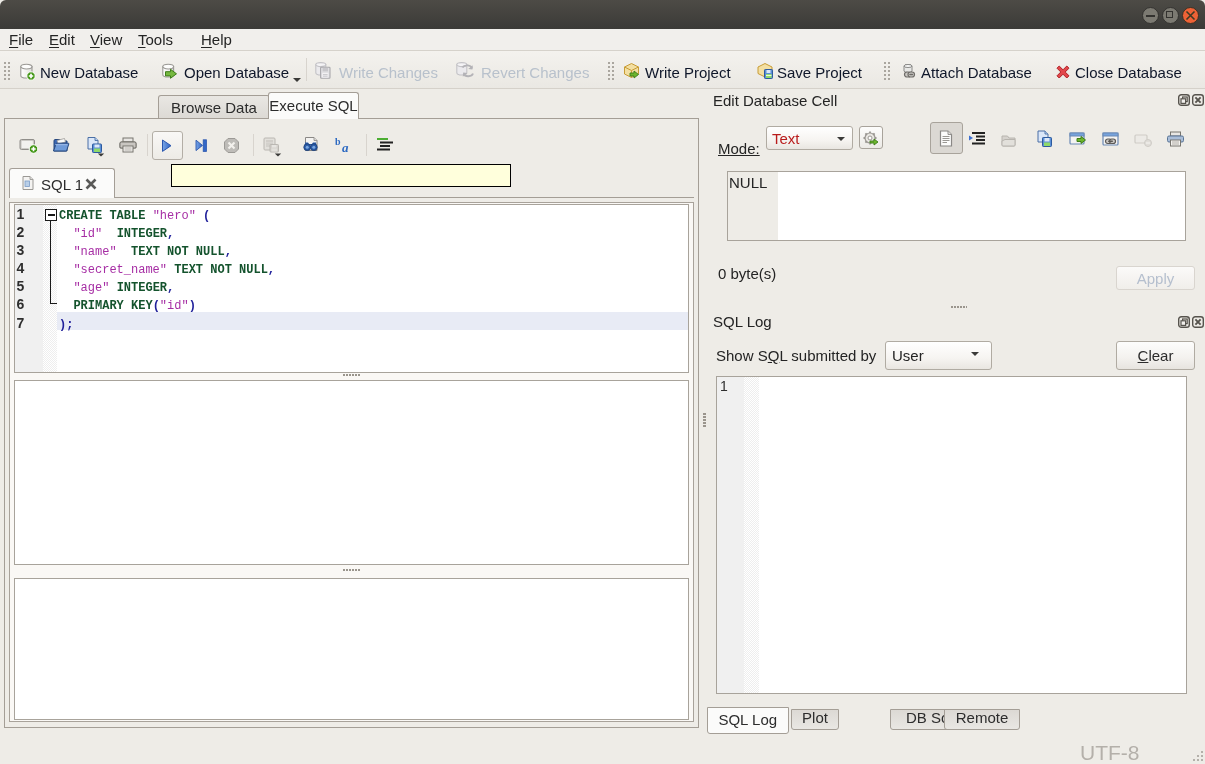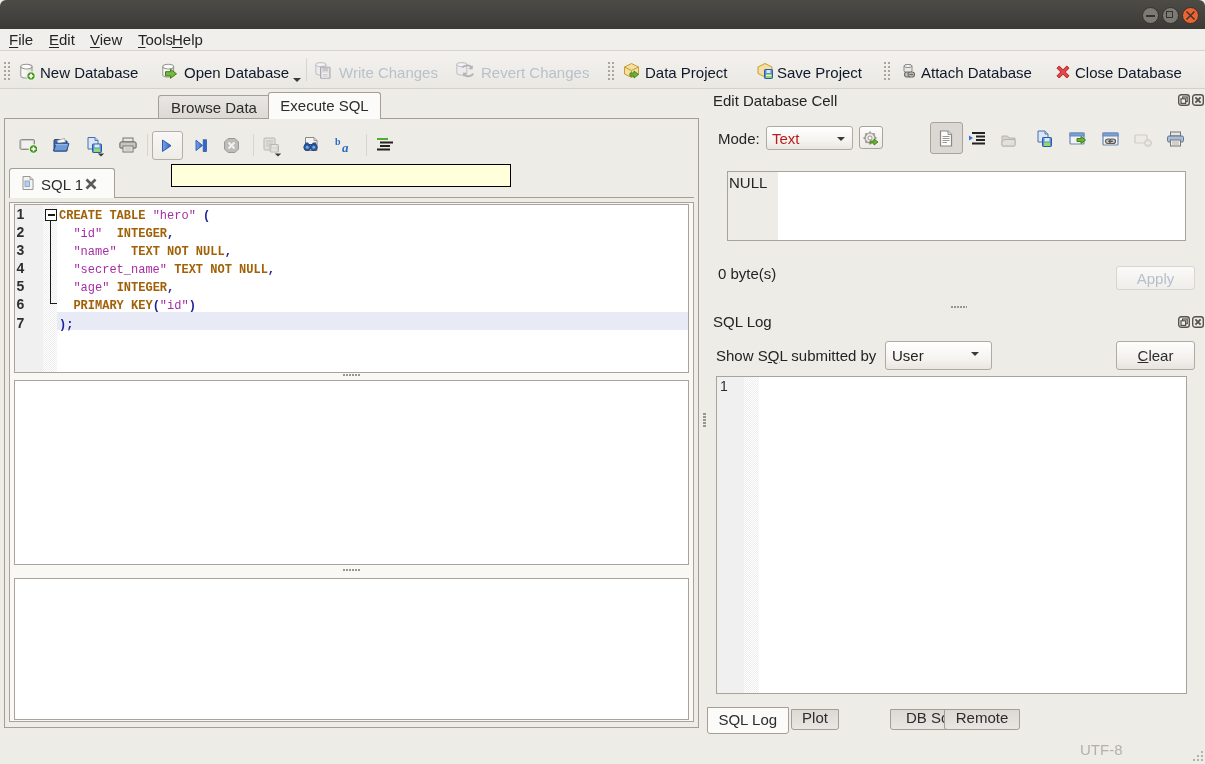--- a/index.html
+++ b/index.html
@@ -22,21 +22,21 @@
 .handle{width:6px;height:18px;top:62px;background-image:radial-gradient(circle at 1px 1px,#aaa69f 0.9px,transparent 1.1px);background-size:4px 4px;}
 .vsep{width:1px;top:7px;height:23px;background:#d8d4ce;}
 
 .tab{box-sizing:border-box;border:1px solid #a49e96;border-bottom:none;border-radius:3px 3px 0 0;background:linear-gradient(#e9e7e3,#dcd9d4);color:#2c2c2c;font-size:15px;text-align:center;}
 .tabactive{background:#fbfbfa;}
 #lpane{left:3.5px;top:118px;width:695px;height:610px;border:1px solid #a49e96;box-sizing:border-box;background:#eeece7;}
 .whitebox{background:#ffffff;border:1px solid #a8a39b;box-sizing:border-box;}
 .gutter{background:#f0f0f0;}
 .checker{background-image:repeating-conic-gradient(#ffffff 0% 25%, #eeeeee 0% 50%);background-size:2px 2px;}
 .mono{font-family:"Liberation Mono",monospace;font-size:12px;white-space:pre;}
-.kw{color:#a16207;font-weight:bold;}
+.kw{color:#14532d;font-weight:bold;}
 .st{color:#a62da4;}
 .pu{color:#21219b;font-weight:bold;}
 .num{color:#2e2e2e;font-size:14px;font-family:"Liberation Sans",sans-serif;}
 
 .dhead{font-size:15px;color:#242424;}
 .combo{box-sizing:border-box;border:1px solid #b0aba2;border-radius:3px;background:linear-gradient(#ffffff,#f6f4f1 60%,#e9e6e1);}
 .btn{box-sizing:border-box;border:1px solid #b0aba2;border-radius:3px;background:linear-gradient(#fdfdfc,#f3f1ee 60%,#e7e4df);text-align:center;font-size:15px;color:#2c2c2c;}
 .btndis{border:1px solid #d9d5cf;color:#b5bfce;background:linear-gradient(#fbfaf9,#f0eeea);}
 .caret{width:0;height:0;border-left:4px solid transparent;border-right:4px solid transparent;border-top:4.5px solid #3a3a38;}
 .btab{box-sizing:border-box;border:1px solid #a49e96;border-radius:0 0 3px 3px;background:linear-gradient(#dcd9d4,#e9e7e3);color:#2c2c2c;font-size:15px;text-align:center;}
@@ -54,21 +54,21 @@
   <div class="abs winbtn" style="left:1182px;background:#ee6236;border:1px solid #3a3124;"></div>
   <svg class="abs" style="left:1185px;top:10px;" width="11" height="11">
       <path d="M1.5 1.5 L9.5 9.5 M9.5 1.5 L1.5 9.5" stroke="#3c3a24" stroke-width="1.6"></path>
     </svg>
 
   <div class="abs" id="menubar"></div>
   <div class="abs menuitem" style="left:9px;"><u>F</u>ile</div>
   <div class="abs menuitem" style="left:49px;"><u>E</u>dit</div>
   <div class="abs menuitem" style="left:90px;"><u>V</u>iew</div>
   <div class="abs menuitem" style="left:138px;"><u>T</u>ools</div>
-  <div class="abs menuitem" style="left:172px;"><u>H</u>elp</div>
+  <div class="abs menuitem" style="left:201px;"><u>H</u>elp</div>
 
   <div class="abs" id="toolbar"></div>
   <div class="abs handle" style="left:4px;"></div>
   <svg class="abs" style="left:20px;top:63px" width="18" height="18">
       <defs>
         <linearGradient id="gcyl" x1="0" y1="0" x2="1" y2="0">
           <stop offset="0" stop-color="#ffffff"></stop>
           <stop offset="0.5" stop-color="#f2f1ef"></stop>
           <stop offset="1" stop-color="#dddcda"></stop>
         </linearGradient>
@@ -109,21 +109,21 @@
   <div class="abs txt tbtext dis" style="left:481px;">Revert Changes</div>
   <div class="abs handle" style="left:608px;"></div>
   <svg class="abs" style="left:622px;top:62px" width="20" height="20" id="i-openproj">
       <g>
         <path d="M9.5 1.5 L16.5 5 L16.5 12 L9.5 15.5 L2.5 12 L2.5 5 Z" fill="#f3dfa2" stroke="#c89c35" stroke-width="1"></path>
         <path d="M2.5 5 L9.5 8.5 L16.5 5" fill="none" stroke="#c89c35" stroke-width="1"></path>
         <path d="M9.5 8.5 L9.5 15.5" stroke="#c89c35" stroke-width="1"></path>
         <path d="M8 11 L12 11 L12 9 L16.5 12.5 L12 16 L12 14 L8 14 Z" fill="#6cb52d" stroke="#3c7d18" stroke-width="0.9"></path>
       </g>
     </svg>
-  <div class="abs txt tbtext" style="left:645px;">Data Project</div>
+  <div class="abs txt tbtext" style="left:645px;">Write Project</div>
   <svg class="abs" style="left:756px;top:62px" width="19" height="19" id="i-saveproj">
       <g>
         <path d="M9 1.5 L16 5 L16 11.5 L9 15 L2 11.5 L2 5 Z" fill="#f3dfa2" stroke="#c89c35" stroke-width="1"></path>
         <rect x="8" y="7" width="9" height="10" fill="none"></rect>
         <rect x="8.5" y="7.5" width="8" height="9" rx="0.8" fill="#5a8fd6" stroke="#2d5a9e" stroke-width="1"></rect>
         <rect x="10.5" y="8" width="4" height="3" fill="#dce8f8"></rect>
         <rect x="10" y="12" width="5.5" height="4" fill="#8fda6a"></rect>
         <path d="M10 13.5 L15.5 13.5" stroke="#fff" stroke-width="0.8"></path>
       </g>
     </svg>
@@ -140,21 +140,21 @@
     </svg>
   <div class="abs txt tbtext" style="left:921px;">Attach Database</div>
   <svg class="abs" style="left:1055px;top:64px" width="16" height="16" id="i-close">
       <g>
         <path d="M2 4.2 L4.2 2 L8 5.8 L11.8 2 L14 4.2 L10.2 8 L14 11.8 L11.8 14 L8 10.2 L4.2 14 L2 11.8 L5.8 8 Z" fill="#e2474b" stroke="#b02025" stroke-width="1"></path>
       </g>
     </svg>
   <div class="abs txt tbtext" style="left:1075px;">Close Database</div>
 
   <div class="abs tab" style="left:158px;top:95px;width:112px;height:24px;line-height:24px;">Browse Data</div>
-  <div class="abs tab tabactive" style="left:268px;top:92px;width:113px;height:27px;line-height:26px;z-index:3;">Execute SQL</div>
+  <div class="abs tab tabactive" style="left:268px;top:92px;width:91px;height:27px;line-height:26px;z-index:3;">Execute SQL</div>
 
   <div class="abs" id="lpane"></div>
   <div class="abs" style="left:8.5px;top:202px;width:685px;height:519.5px;border:1px solid #a8a29a;background:#faf8f5;box-sizing:border-box;"></div>
 
   <svg class="abs" style="left:19px;top:137px" width="20" height="17">
       <rect x="1" y="2.5" width="14.5" height="10" rx="1.5" fill="#cbc9c5" stroke="#908e8a" stroke-width="1"></rect>
       <rect x="2.6" y="4.1" width="11.3" height="6.8" rx="0.5" fill="#f2f1ef"></rect>
       <circle cx="14.5" cy="12" r="4.3" fill="#459718" stroke="#ffffff" stroke-width="1"></circle>
       <path d="M14.5 9.8 L14.5 14.2 M12.3 12 L16.7 12" stroke="#fff" stroke-width="1.6"></path>
     </svg>
@@ -284,21 +284,21 @@
   <div class="abs dhead" style="left:713px;top:92px;">Edit Database Cell</div>
   <svg class="abs" style="left:1178px;top:94px" width="12" height="12">
       <rect x="0.7" y="0.7" width="10.6" height="10.6" rx="2.6" fill="none" stroke="#56534d" stroke-width="1.4"></rect>
       <rect x="4.6" y="3" width="4.6" height="4.6" fill="none" stroke="#56534d" stroke-width="1.2"></rect>
       <rect x="3" y="4.8" width="4.6" height="4.6" fill="#f2f0ed" stroke="#56534d" stroke-width="1.2"></rect>
     </svg>
   <svg class="abs" style="left:1192px;top:94px" width="12" height="12">
       <rect x="0.7" y="0.7" width="10.6" height="10.6" rx="2.6" fill="none" stroke="#56534d" stroke-width="1.4"></rect>
       <path d="M3.4 3.4 L8.6 8.6 M8.6 3.4 L3.4 8.6" stroke="#56534d" stroke-width="1.9"></path>
     </svg>
-  <div class="abs dhead" style="left:718px;top:130px;">Mode:</div>
+  <div class="abs dhead" style="left:718px;top:140px;text-decoration:underline;">Mode:</div>
   <div class="abs combo" style="left:766px;top:126px;width:87px;height:24px;"></div>
   <div class="abs" style="left:772px;top:130px;font-size:15px;color:#b91c1c;">Text</div>
   <div class="abs caret" style="left:837px;top:137px;"></div>
   <div class="abs" style="left:859px;top:126px;width:24px;height:23px;border:1px solid #a8a39b;border-radius:3px;background:linear-gradient(#fdfdfc,#eceae6);box-sizing:border-box;"></div>
   <svg class="abs" style="left:862px;top:130px" width="18" height="18" id="i-import">
       <g>
         <circle cx="8" cy="8" r="5" fill="#e9e7e2" stroke="#9a9792" stroke-width="1.2"></circle>
         <g stroke="#9a9792" stroke-width="1.8">
           <path d="M8 1.5 L8 3 M8 13 L8 14.5 M1.5 8 L3 8 M13 8 L14.5 8 M3.4 3.4 L4.5 4.5 M11.5 11.5 L12.6 12.6 M3.4 12.6 L4.5 11.5 M11.5 4.5 L12.6 3.4"></path>
         </g>
@@ -398,21 +398,21 @@
   <div class="abs whitebox" style="left:716px;top:376px;width:471px;height:318px;"></div>
   <div class="abs gutter" style="left:717px;top:377px;width:27px;height:316px;"></div>
   <div class="abs checker" style="left:744px;top:377px;width:15px;height:316px;"></div>
   <div class="abs num" style="left:720px;top:378px;">1</div>
 
   <div class="abs btab btabactive" style="left:707px;top:706.5px;width:81.5px;height:27.5px;line-height:23px;z-index:3;">SQL Log</div>
   <div class="abs btab" style="left:791px;top:708.5px;width:48px;height:21px;line-height:15px;">Plot</div>
   <div class="abs btab" style="left:890px;top:708.5px;width:112px;height:21px;line-height:15px;">DB Schema</div>
   <div class="abs btab" style="left:944px;top:708.5px;width:76px;height:21px;line-height:15px;">Remote</div>
 
-  <div class="abs" style="left:1080px;top:740.5px;font-size:15px;color:#b4b0aa;">UTF-8</div>
+  <div class="abs" style="left:1080px;top:740.5px;font-size:21px;color:#b4b0aa;">UTF-8</div>
   <svg class="abs" style="left:1192px;top:750px" width="13" height="13">
       <g fill="#b4b0aa">
         <rect x="9" y="9" width="2" height="2"></rect>
         <rect x="9" y="5" width="2" height="2"></rect>
         <rect x="5" y="9" width="2" height="2"></rect>
         <rect x="9" y="1" width="2" height="2"></rect>
         <rect x="5" y="5" width="2" height="2"></rect>
         <rect x="1" y="9" width="2" height="2"></rect>
       </g>
     </svg>

